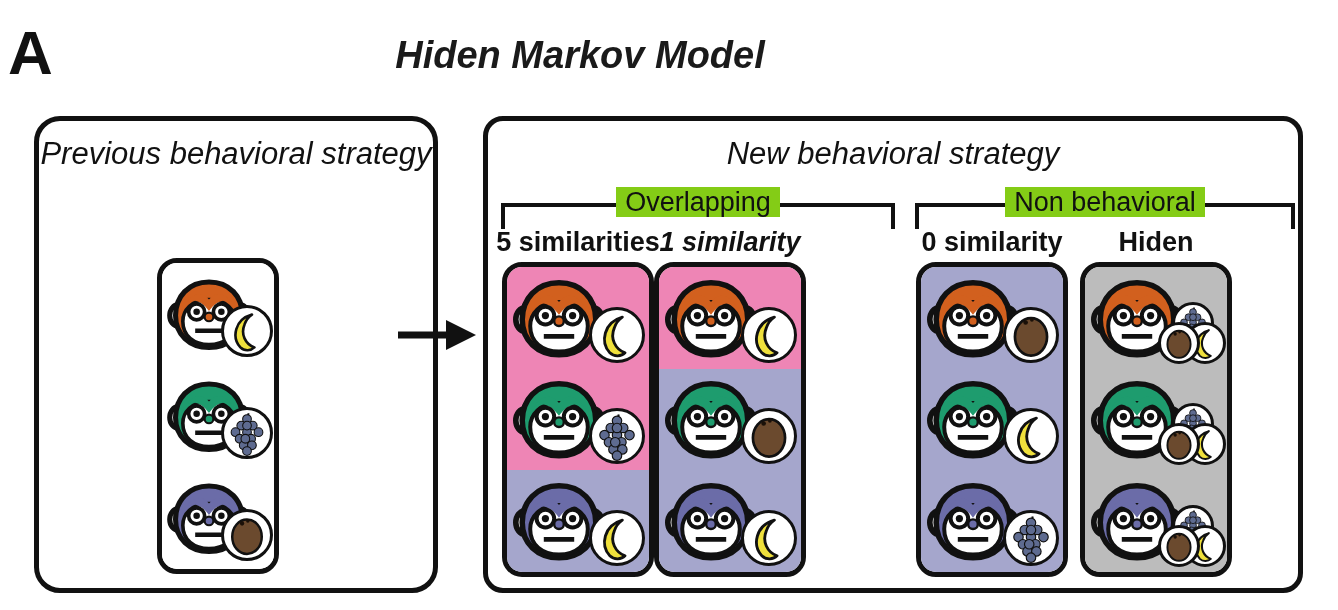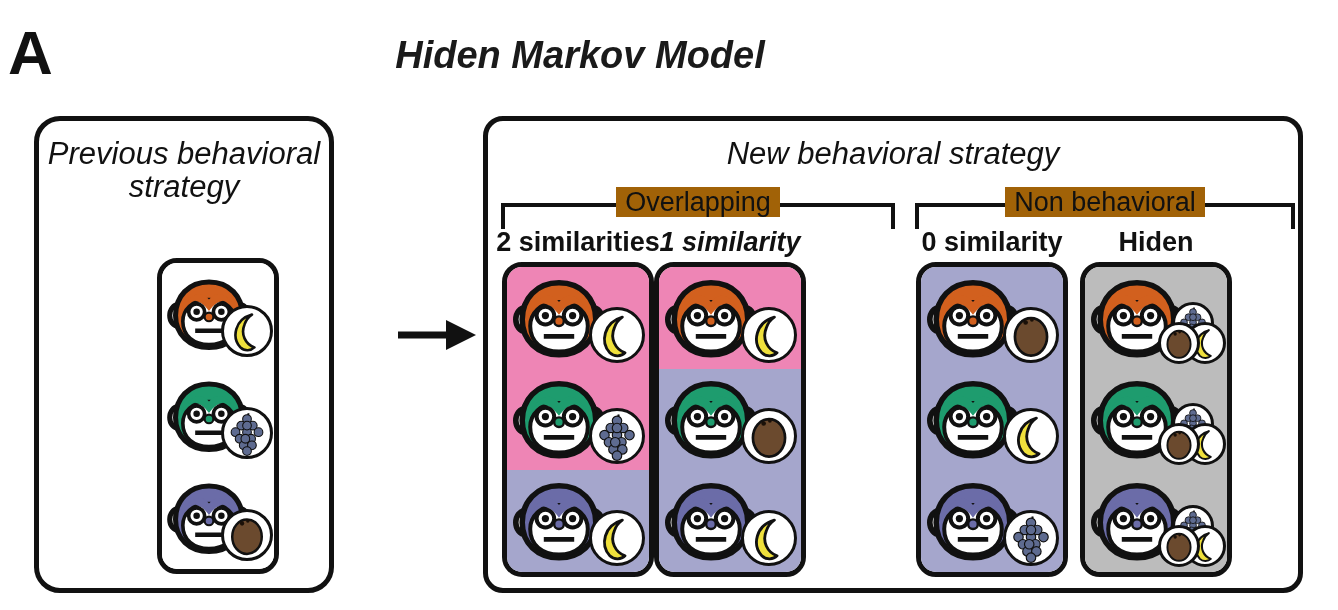--- a/index.html
+++ b/index.html
@@ -44,21 +44,21 @@
   .outer-box {
     position: absolute;
     border: 5px solid #111111;
     border-radius: 26px;
     background: #ffffff;
     box-sizing: border-box;
   }
   #previous-panel {
     left: 34px;
     top: 116px;
-    width: 300px;
+    width: 404px;
     height: 477px;
   }
   #new-panel {
     left: 483px;
     top: 116px;
     width: 820px;
     height: 477px;
     border-radius: 20px;
   }
 
@@ -105,21 +105,21 @@
     position: absolute;
     top: 12px;
     left: 0;
     right: 0;
     text-align: center;
     font-size: 27px;
     color: #111111;
     line-height: 1;
   }
   .bracket-label span {
-    background: #a16207;
+    background: #84cc16;
     padding: 0 9px;
   }
 
   
   .col-title {
     position: absolute;
     top: 108px;
     text-align: center;
     font-size: 27px;
     font-weight: bold;
@@ -332,21 +332,21 @@
   </div>
 
   <div class="bracket-group" id="bracket-nonoverlapping">
     <div class="bracket-line"></div>
     <div class="bracket-label">
       <span>Non behavioral</span>
     </div>
   </div>
 
   <div id="new-columns-host">
-      <div class="col-title" style="left: 4px; width: 172px;">2 similarities</div>
+      <div class="col-title" style="left: 4px; width: 172px;">5 similarities</div>
       <div class="strategy-col new-col" style="left: 14px;">
     <div class="row-band" style="background:#EE85B5">
       <div class="monkey">
         <svg viewBox="0 0 110 100" width="100%" height="100%">
     <g stroke="#111111" stroke-width="7" stroke-linejoin="round">
       <ellipse cx="13" cy="52" rx="12" ry="15" fill="#FFFFFF"></ellipse>
       <ellipse cx="97" cy="52" rx="12" ry="15" fill="#FFFFFF"></ellipse>
       <path d="M55 6 C 27 6 9 26 9 52 C 9 78 28 96 55 96 C 82 96 101 78 101 52 C 101 26 83 6 55 6 Z" fill="#D2601E"></path>
     </g>
     <path d="M55 30 C 31 30 19 45 19 60 C 19 80 34 92 55 92 C 76 92 91 80 91 60 C 91 45 79 30 55 30 Z" fill="#FFFFFF" stroke="#111111" stroke-width="5"></path>

